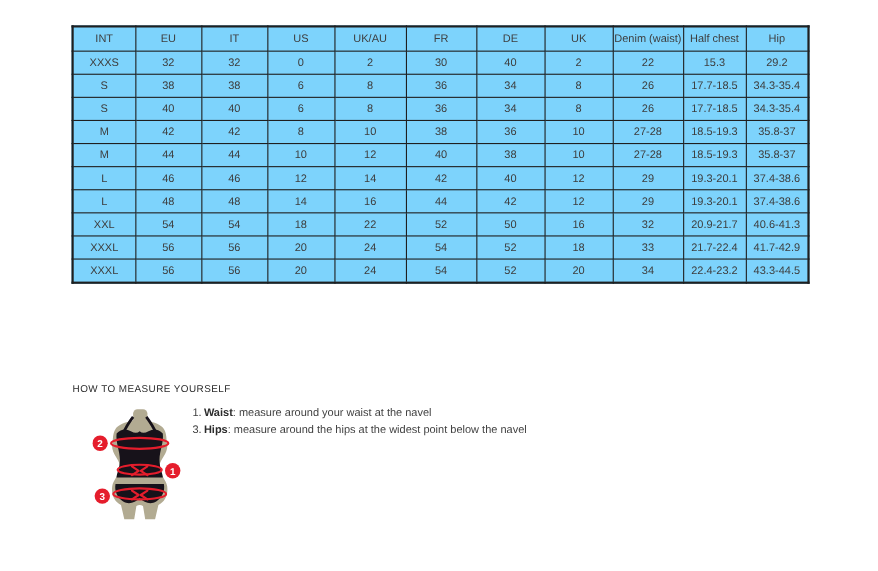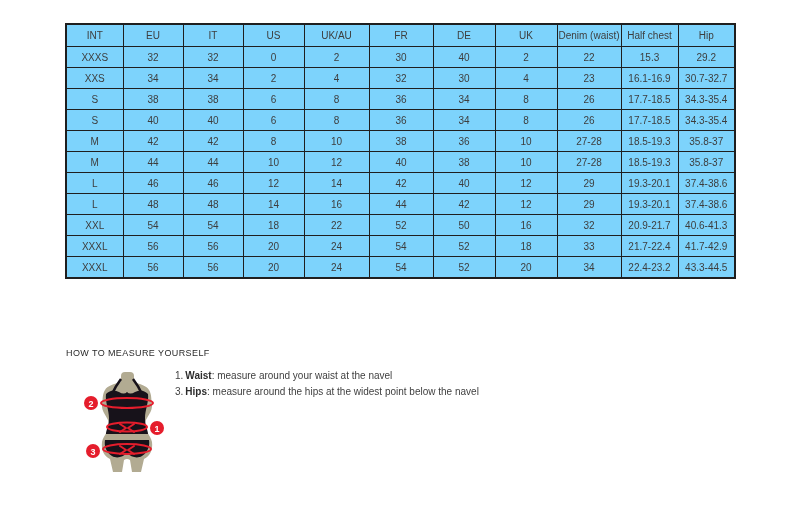--- a/index.html
+++ b/index.html
@@ -97,33 +97,20 @@
           <td>0</td>
           <td>2</td>
           <td>30</td>
           <td>40</td>
           <td>2</td>
           <td>22</td>
           <td>15.3</td>
           <td>29.2</td>
         </tr>
         <tr>
-          <td>XXS</td>
-          <td>34</td>
-          <td>34</td>
-          <td>2</td>
-          <td>4</td>
-          <td>32</td>
-          <td>30</td>
-          <td>4</td>
-          <td>23</td>
-          <td>16.1-16.9</td>
-          <td>30.7-32.7</td>
-        </tr>
-        <tr>
           <td>S</td>
           <td>38</td>
           <td>38</td>
           <td>6</td>
           <td>8</td>
           <td>36</td>
           <td>34</td>
           <td>8</td>
           <td>26</td>
           <td>17.7-18.5</td>

